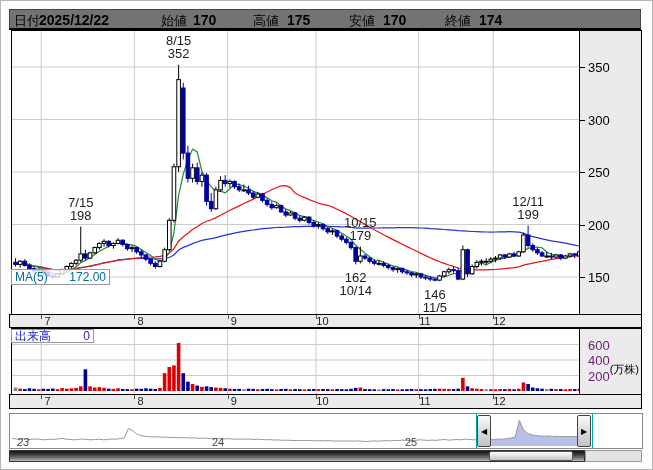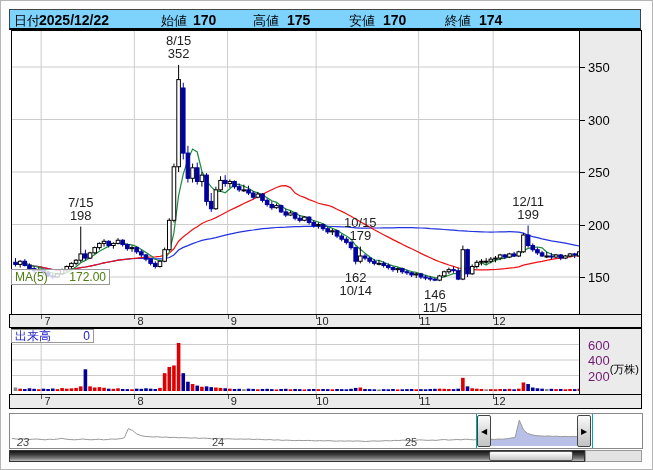--- a/index.html
+++ b/index.html
@@ -1,19 +1,19 @@
 <!DOCTYPE html>
 <html><head>
 <meta charset="utf-8">
 <style>
   html,body{margin:0;padding:0;}
   body{font-family:"Liberation Sans","DejaVu Sans",sans-serif;background:#fff;}
   .screen{position:relative;width:653px;height:470px;background:#fdfdfd;border:1px solid #b5b5b5;box-sizing:border-box;overflow:hidden;}
   
-  .info-bar{position:absolute;left:8px;top:8px;width:632px;height:21px;background:#7dd3fc;border:1px solid #444;border-bottom:2px solid #000;box-sizing:border-box;}
+  .info-bar{position:absolute;left:8px;top:8px;width:632px;height:21px;background:#737373;border:1px solid #444;border-bottom:2px solid #000;box-sizing:border-box;}
   .info-bar span{position:absolute;top:2px;font-size:13px;color:#000;white-space:nowrap;}
   .info-bar .val{font-size:14px;font-weight:bold;}
   .v-high{color:#dd0000;}
   .v-low{color:#007700;}
   
   .main-chart{position:absolute;left:10px;top:29px;width:568px;height:284px;background:#fff;border:1px solid #000;box-sizing:content-box;}
   .main-chart svg{position:absolute;left:0;top:0;}
   .price-axis{position:absolute;left:578px;top:29px;width:63px;height:285px;background:#ebebeb;border:1px solid #000;border-left:1px solid #000;box-sizing:border-box;}
   .price-axis .tick-label{position:absolute;left:8px;font-size:13px;color:#000;}
   .price-axis .tick-mark{position:absolute;left:0;width:5px;height:1px;background:#000;}
@@ -22,21 +22,21 @@
   .x-strip .m-label{position:absolute;top:0px;font-size:11px;color:#222;transform:translateX(-50%);}
   .x-strip .m-tick{position:absolute;top:0;width:1px;height:4px;background:#555;}
   
   .vol-chart{position:absolute;left:10px;top:327px;width:568px;height:66px;background:#fff;border:1px solid #000;}
   .vol-axis{position:absolute;left:578px;top:327px;width:63px;height:67px;background:#ebebeb;border:1px solid #000;box-sizing:border-box;}
   .vol-axis .tick-label{position:absolute;left:8px;font-size:13px;color:#701a75;}
   .vol-axis .unit{position:absolute;right:2px;bottom:17px;font-size:11px;color:#000;}
   
   .ma-legend{position:absolute;left:10px;top:268px;width:97px;background:rgba(255,255,255,0.78);border:1px solid #999;font-size:12px;z-index:5;}
   .ma-row{display:flex;justify-content:space-between;padding:0 3px;line-height:14px;}
-  .ma5{color:#4d7c0f;} .ma25{color:#cc2222;} .ma75{color:#2233cc;}
+  .ma5{color:#0369a1;} .ma25{color:#cc2222;} .ma75{color:#2233cc;}
   .vol-legend{position:absolute;left:10px;top:328px;width:83px;height:14px;background:#fff;border:1px solid #999;font-size:12px;color:#2222cc;z-index:5;display:flex;justify-content:space-between;padding:0 3px;box-sizing:border-box;line-height:13px;}
   
   .navigator{position:absolute;left:8px;top:412px;width:634px;height:36px;background:#fff;border:1px solid #888;box-sizing:border-box;}
   .navigator svg{position:absolute;left:0;top:0;}
   .nav-label{position:absolute;bottom:0px;font-size:11px;color:#444;}
   .nav-btn{position:absolute;top:1px;width:14px;height:32px;background:linear-gradient(180deg,#fbfbfb,#d9d9d9 55%,#c3c3c3);border:1px solid #444;border-radius:2px;box-sizing:border-box;display:flex;align-items:center;justify-content:center;font-size:8px;color:#000;cursor:pointer;z-index:4;}
   .guide-line{position:absolute;top:0;width:1px;height:34px;background:#00a8a8;z-index:3;}
   
   .scrollbar{position:absolute;left:8px;top:449px;width:576px;height:12px;background:linear-gradient(180deg,#151515,#3a3a3a 35%,#7d7d7d 75%,#bdbdbd);border:1px solid #333;box-sizing:border-box;}
   .scroll-thumb{position:absolute;left:479px;top:0px;width:84px;height:10px;background:linear-gradient(180deg,#ffffff,#dcdcdc 60%,#c6c6c6);border:1px solid #555;border-radius:2px;box-sizing:border-box;cursor:pointer;}

